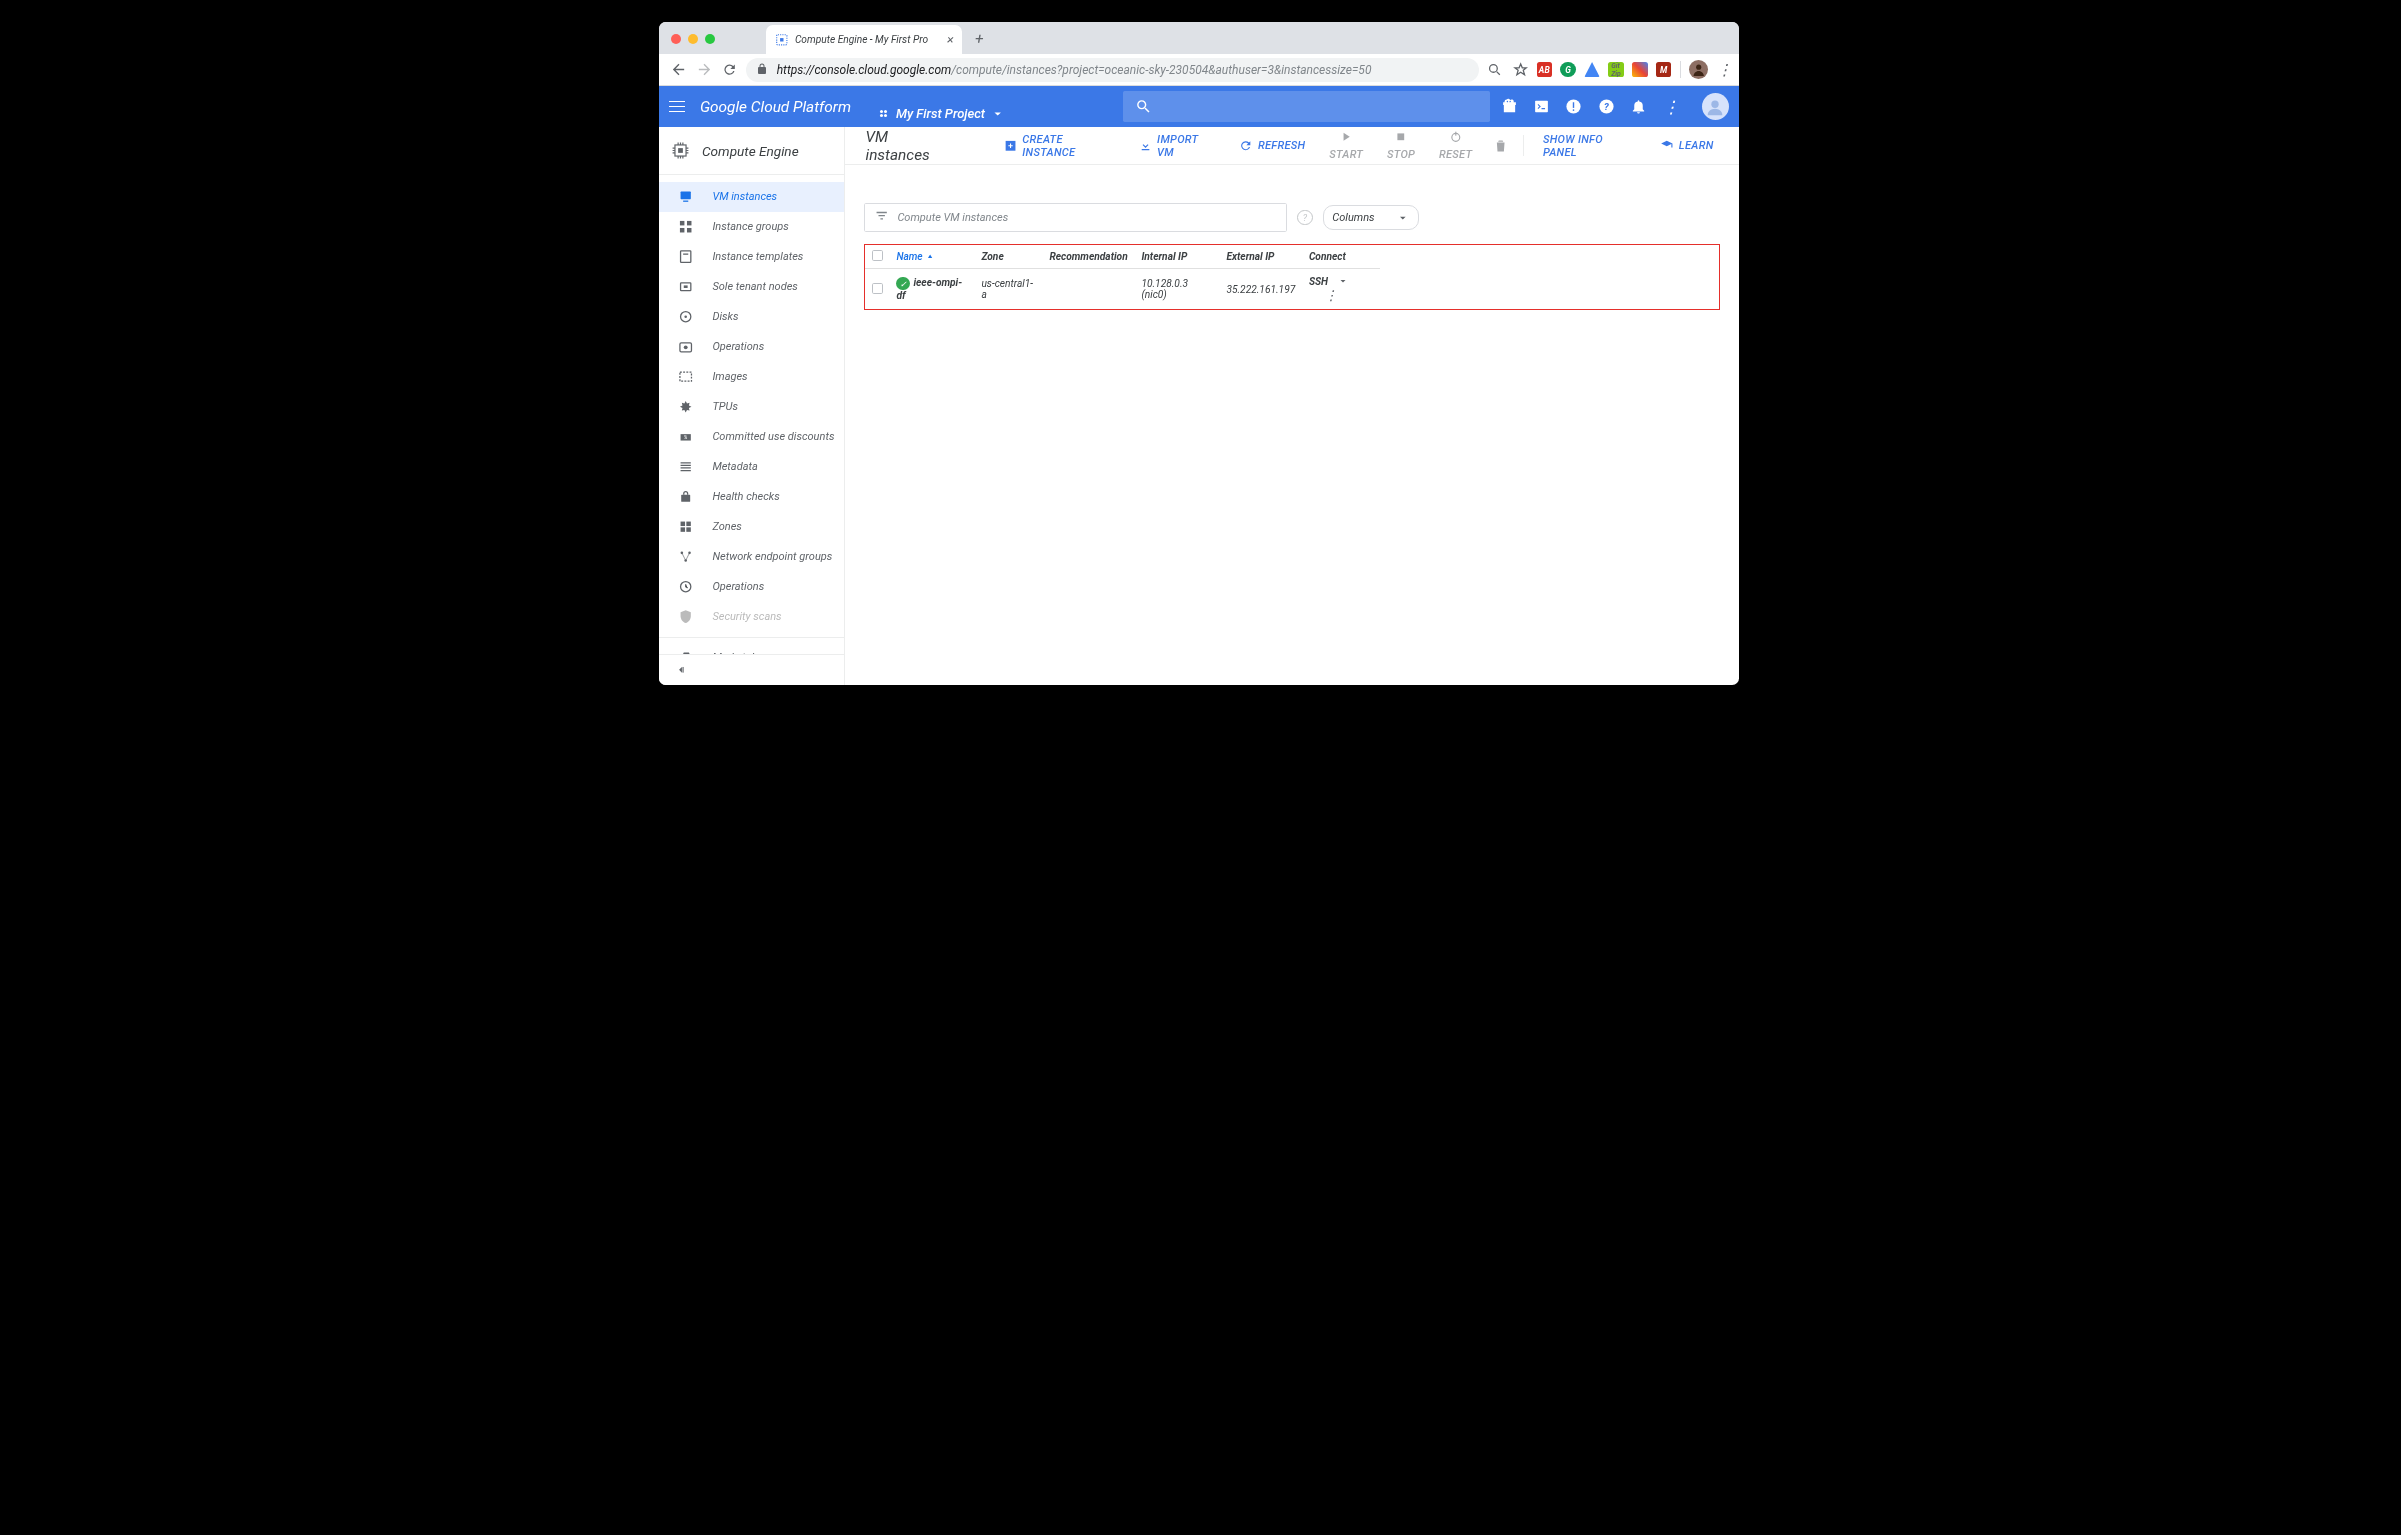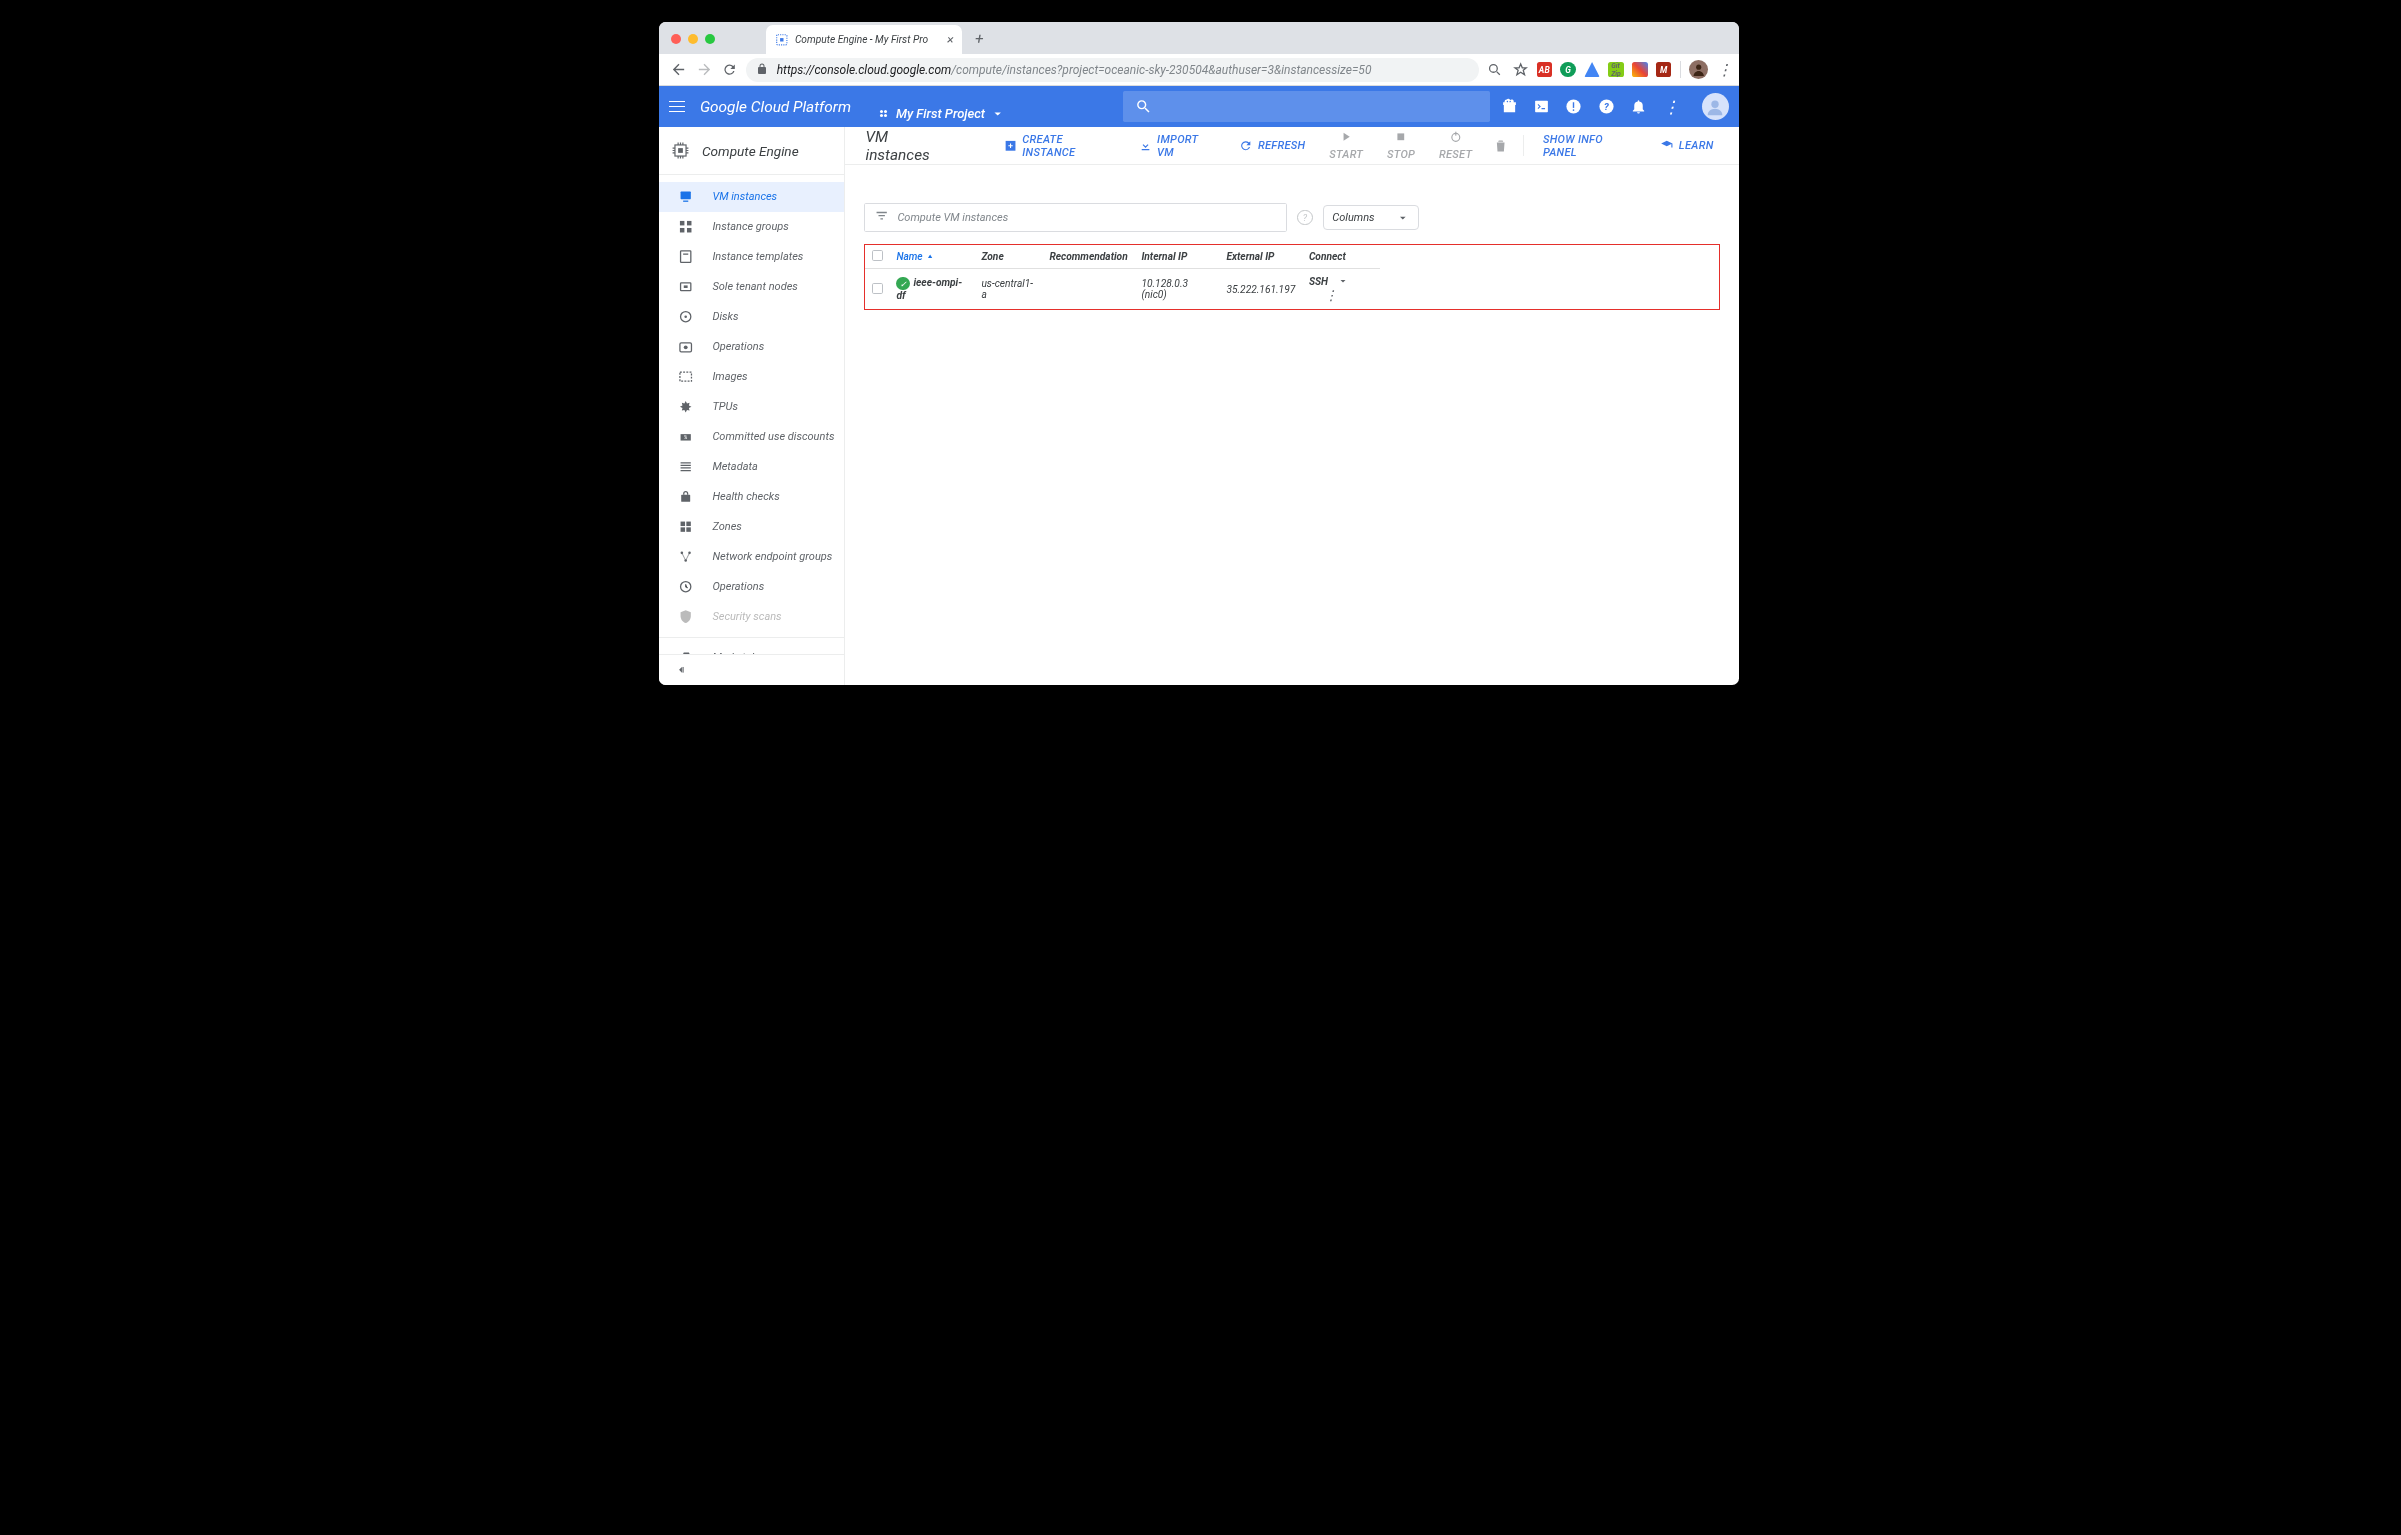--- a/index.html
+++ b/index.html
@@ -62,21 +62,21 @@
 .page-title { font-size:15.4px; color:#3c4043; margin-right:36px; font-weight:400;}
 .act-btn { display:flex;align-items:center;gap:5.1px; font-size:11px; font-weight:500; color:#3b78e7; text-transform:uppercase; padding:0 8.5px; letter-spacing:0.3px;}
 .act-btn.disabled{ color:#a6a8ab;flex-direction:column; }
 .act-sep{ width:0.9px; height:20.5px; background:#eceded; margin:0 3.4px;}
 .act-btn .ai{width:13.6px;height:13.6px;}
 
 .table-wrap { padding: 38px 19px 0 19px; }
 .filter-row { display:flex; align-items:center; gap:10.2px; margin-bottom:12px;}
 .filter-box { flex: 0 0 423px; height:29px; border:0.9px solid #dadce0; border-radius:1.7px; display:flex; align-items:center; padding:0 8.5px; gap:8.5px; color:#80868b;}
 .help-circ { width:15.4px;height:15.4px;border-radius:50%;border:1.3px solid #c4c7c9;color:#c4c7c9;font-size:9.4px;display:flex;align-items:center;justify-content:center;}
-.cols-btn { height:25.6px;border:0.9px solid #dadce0;border-radius:4px;display:flex;align-items:center;padding:0 8.5px;gap:21px;font-size:11px;color:#3c4043;}
+.cols-btn { height:25.6px;border:0.9px solid #dadce0;border-radius:10px;display:flex;align-items:center;padding:0 8.5px;gap:21px;font-size:11px;color:#3c4043;}
 
 .red-box { border:1.7px solid #e52f2b; }
 .vm-table { width:515px; border-collapse:collapse; font-size:10.2px;}
 .vm-table th { text-align:left; font-weight:700; color:#3c4043; padding:5.1px 6.8px; border-bottom:0.9px solid #e0e0e0;}
 .vm-table th.name-col{ color:#1a73e8; font-weight:500;}
 .vm-table td { padding:6px 6.8px; color:#3c4043; }
 .cb { width:11px;height:11px;border:1.3px solid #bdc1c6;background:#fff;display:inline-block;border-radius:1.7px;}
 .status-dot{width:13.6px;height:13.6px;border-radius:50%;background:#34a853;display:inline-flex;align-items:center;justify-content:center;color:#fff;font-size:8.5px;margin-right:3.4px;vertical-align:middle;}
 .ssh-btn{display:inline-flex;align-items:center;gap:8.5px;font-weight:700;}
 .row-kebab{color:#5f6368;font-size:13.6px;}

